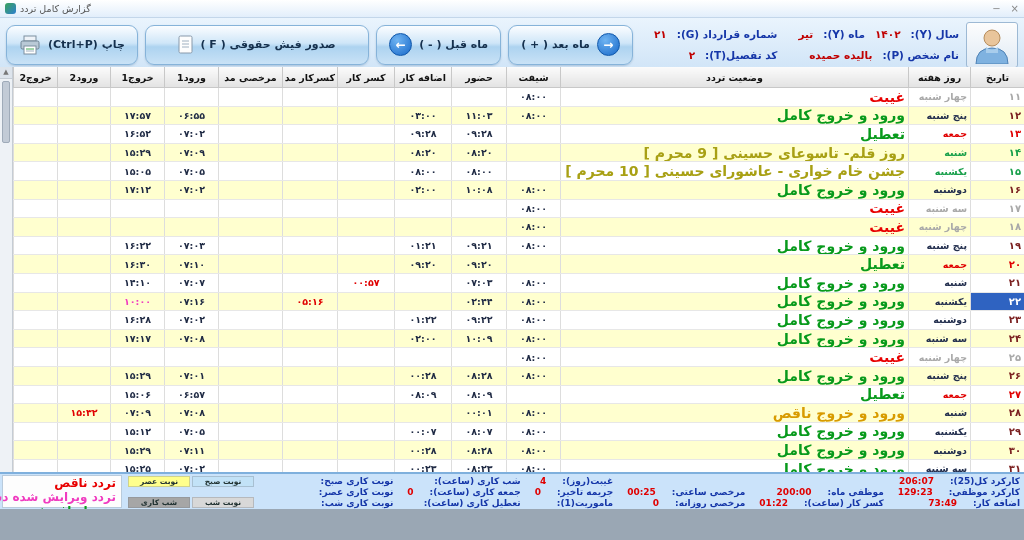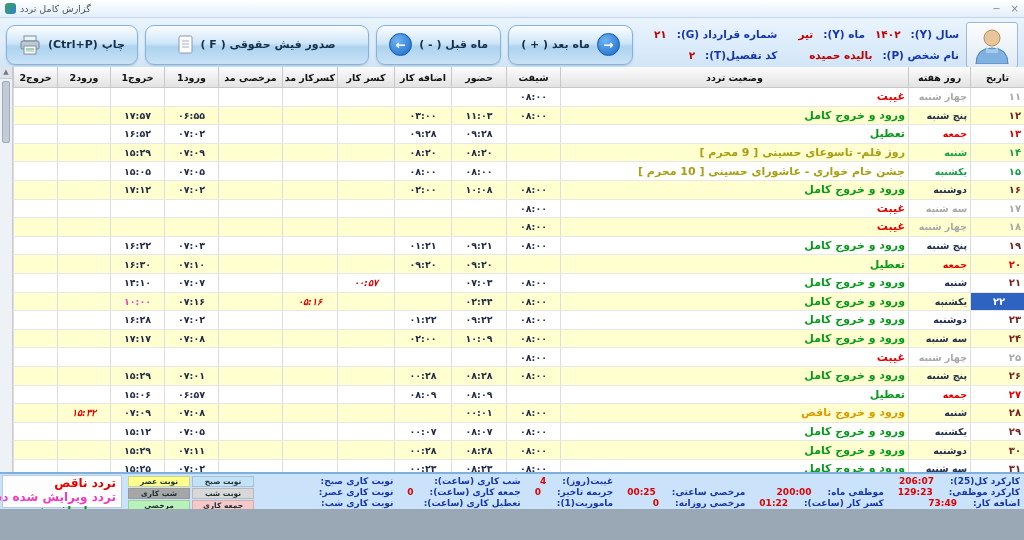--- a/index.html
+++ b/index.html
@@ -27,43 +27,43 @@
   .vscroll{position:absolute;top:67px;left:0;width:13px;height:411px;background:#eef2f6;border-right:1px solid #c5ccd4;box-sizing:border-box;font-size:7px;color:#777;text-align:center;}
   .vthumb{margin:2px 2px;height:60px;background:#c2cbd6;border:1px solid #9fabb9;border-radius:2px;}
   .varrow{height:11px;line-height:11px;background:#dde4ec;border-bottom:1px solid #c5ccd4;}
   .gridwrap{position:absolute;top:67px;left:13px;right:0;height:411px;background:#fff;overflow:hidden;}
   table.grid{border-collapse:collapse;table-layout:fixed;width:1011px;direction:rtl;}
   .grid th{background:linear-gradient(#fbfbfb,#e3e3e3);border:1px solid #c8c8c8;border-top:none;font-size:9.5px;font-weight:bold;color:#111;height:20px;padding:0 2px;white-space:nowrap;overflow:hidden;}
   .grid td{border-left:1px solid #dddddd;border-right:1px solid #dddddd;border-bottom:1px solid #e7e7e7;height:17.6px;font-size:10px;padding:0 3px;white-space:nowrap;overflow:hidden;background:#fff;}
   tr.zy td{background:#ffffcf;}
   td.c-date{text-align:right;padding-left:6px;font-weight:bold;color:#7b2020;direction:ltr;}
   td.c-day{text-align:right;font-weight:bold;color:#24304f;font-size:9.5px;}
-  td.c-st{text-align:right;font-weight:bold;font-size:11px;}
+  td.c-st{text-align:right;font-weight:bold;font-size:14px;}
   td.c-num{text-align:center;font-weight:bold;color:#1f2a44;font-size:9.5px;direction:ltr;}
   .fc-friday{color:#e00000 !important;}
   .fc-absent{color:#a9a9a9 !important;}
   .fc-holiday{color:#19a04b !important;}
   .st-absent{color:#e80000;}
   .st-ok{color:#089a1c;}
   .st-closed{color:#089a1c;}
   .st-holiday{color:#a8a014;margin-left:20px;}
   .st-incomplete{color:#d89b00;}
-  .v-red{color:#e00000 !important;font-style:italic;}
+  .v-red{color:#e00000 !important;}
   .v-mag{color:#f03cc0 !important;}
-  td.selcell{background:#2f63c1 !important;color:#fff !important;text-align:center;}
+  td.selcell{background:#2f63c1 !important;color:#fff !important;}
   .grayband{position:absolute;top:478px;left:0;right:0;height:25px;background:#b3b3b3;border-top:1px solid #9c9c9c;}
 
   
   .statusbar{position:absolute;bottom:0;left:0;right:0;height:37px;background:#cbe3fa;border-top:2px solid #7fb0dd;display:flex;direction:rtl;align-items:stretch;font-size:9px;padding:1px 4px 1px 2px;box-sizing:border-box;gap:6px;}
   .statcol{display:grid;grid-template-rows:1fr 1fr 1fr;align-items:center;}
   .statline{display:flex;gap:4px;align-items:center;justify-content:flex-start;white-space:nowrap;}
   .statline .lbl{color:#1536a8;font-weight:bold;margin-left:12px;}
   .statline .val{color:#e00000;font-weight:bold;direction:ltr;}
   .swatches{display:flex;gap:2px;direction:rtl;align-items:stretch;padding:1px 0;}
-  .swcol{display:grid;grid-template-rows:repeat(4,1fr);gap:1px;width:62px;text-align:center;}
+  .swcol{display:grid;grid-template-rows:repeat(4,1fr);gap:10px;width:62px;text-align:center;}
   .sw{font-size:7.5px;font-weight:bold;color:#233;display:flex;align-items:center;justify-content:center;border:1px solid rgba(120,130,140,.35);}
   .legendtxt{background:#fdfdfd;border:1px solid #b9cbdc;display:grid;grid-template-rows:1fr 1fr 1fr;align-items:center;padding:0 5px;width:108px;}
   .legendtxt div{font-size:12px;font-weight:bold;text-align:right;white-space:nowrap;}
 </style>
 </head>
 <body>
 
 <div class="window">
 
   <div class="titlebar">

